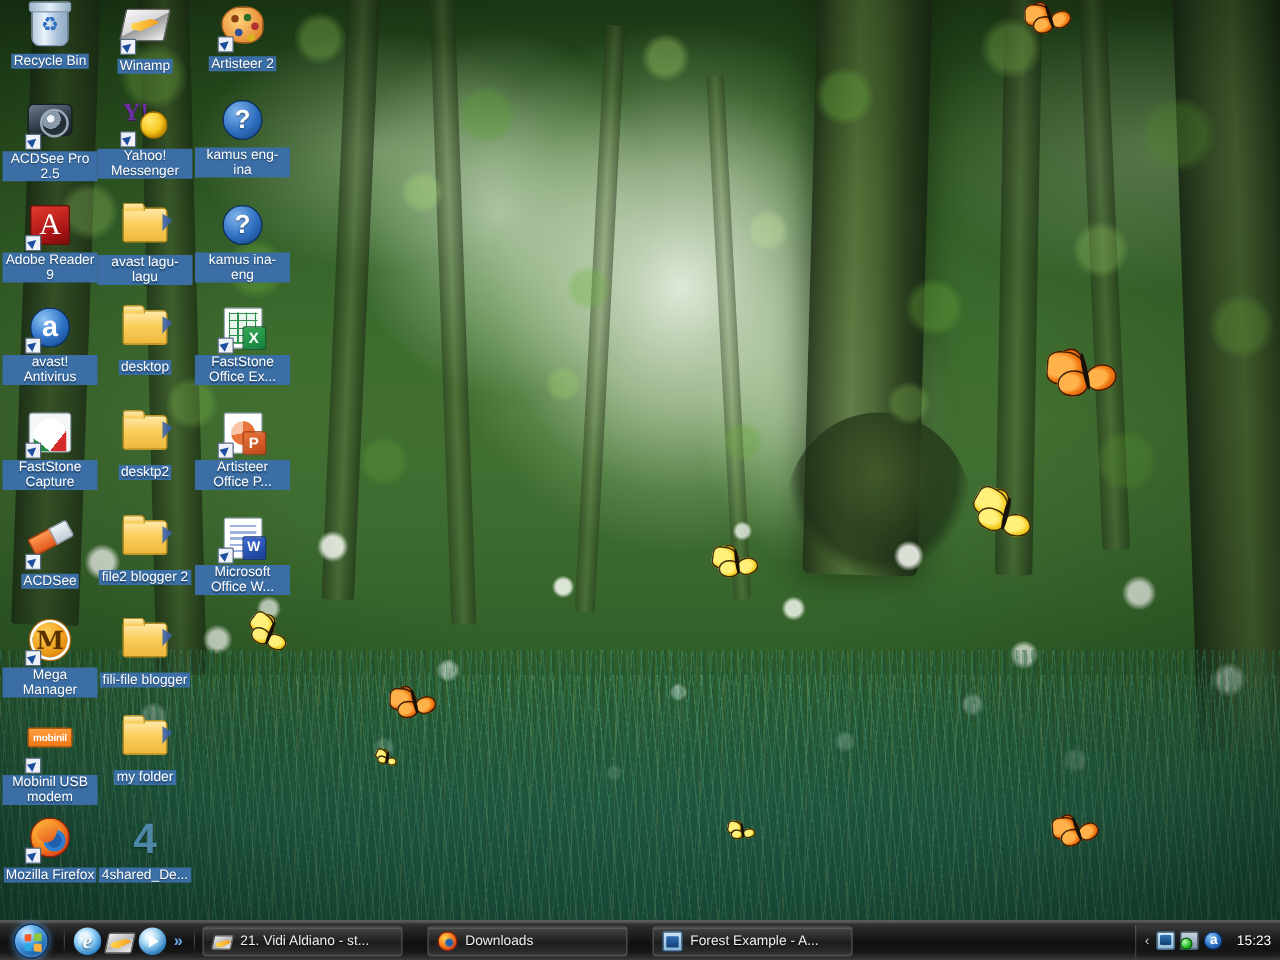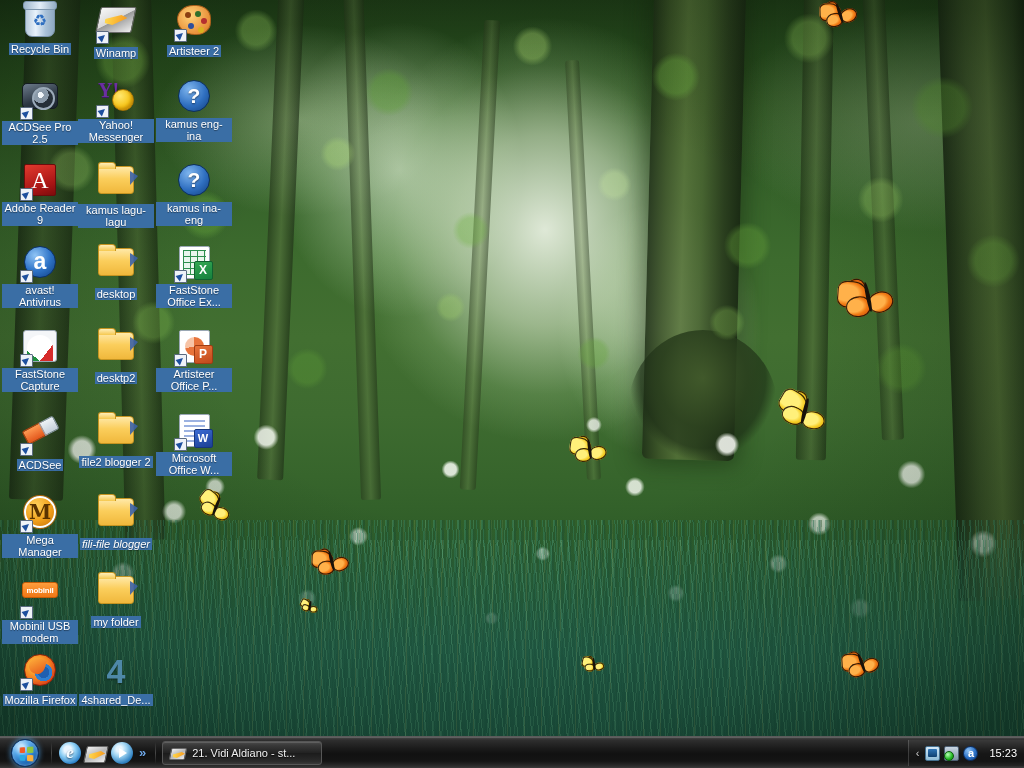--- a/index.html
+++ b/index.html
@@ -623,21 +623,21 @@
         <div class="di-img">
           <div class="ic-pdf"></div>
           <span class="shortcut-arrow"></span>
         </div>
         <div><span class="di-label">Adobe Reader 9</span></div>
       </div>
       <div class="desk-icon" style="left: 78px; top: 162px;">
         <div class="di-img">
           <div class="ic-folder"></div>
         </div>
-        <div><span class="di-label">kamus lagu-lagu</span></div>
+        <div><span class="di-label">avast lagu-lagu</span></div>
       </div>
       <div class="desk-icon" style="left: 156px; top: 162px;">
         <div class="di-img">
           <div class="ic-help"></div>
         </div>
         <div><span class="di-label">kamus ina-eng</span></div>
       </div>
       <div class="desk-icon" style="left: 2px; top: 244px;">
         <div class="di-img">
           <div class="ic-avast"></div>
@@ -698,21 +698,21 @@
         </div>
         <div><span class="di-label">Microsoft Office W...</span></div>
       </div>
       <div class="desk-icon" style="left: 2px; top: 494px;">
         <div class="di-img">
           <div class="ic-mega"></div>
           <span class="shortcut-arrow"></span>
         </div>
         <div><span class="di-label">Mega Manager</span></div>
       </div>
-      <div class="desk-icon" style="left: 78px; top: 494px; font-style: italic;">
+      <div class="desk-icon" style="left: 78px; top: 494px;">
         <div class="di-img">
           <div class="ic-folder"></div>
         </div>
         <div><span class="di-label">fili-file blogger</span></div>
       </div>
       <div class="desk-icon" style="left: 2px; top: 572px;">
         <div class="di-img">
           <div class="ic-mobinil"></div>
           <span class="shortcut-arrow"></span>
         </div>
@@ -761,20 +761,28 @@
         <span id="ql-chevron">»</span>
       </div>
 
     <div class="tb-sep"></div>
 
     <div id="task-buttons">
         <div class="task-btn">
           <span class="tb-icon tbi-winamp"></span>
           <span class="tb-label">21. Vidi Aldiano - st...</span>
         </div>
+        <div class="task-btn">
+          <span class="tb-icon tbi-firefox"></span>
+          <span class="tb-label">Downloads</span>
+        </div>
+        <div class="task-btn">
+          <span class="tb-icon tbi-ie-window"></span>
+          <span class="tb-label">Forest Example - A...</span>
+        </div>
       </div>
 
     <div id="tray">
       <span id="tray-chevron">‹</span>
       <span id="tray-icons"><span class="tray-icon tri-display" style="display: inline-block; margin-right: 4px; vertical-align: middle;"></span><span class="tray-icon tri-network" style="display: inline-block; margin-right: 4px; vertical-align: middle;"></span><span class="tray-icon tri-avast" style="display: inline-block; margin-right: 4px; vertical-align: middle;"></span></span>
       <span id="clock">15:23</span>
     </div>
 
   </div>
 </div>

